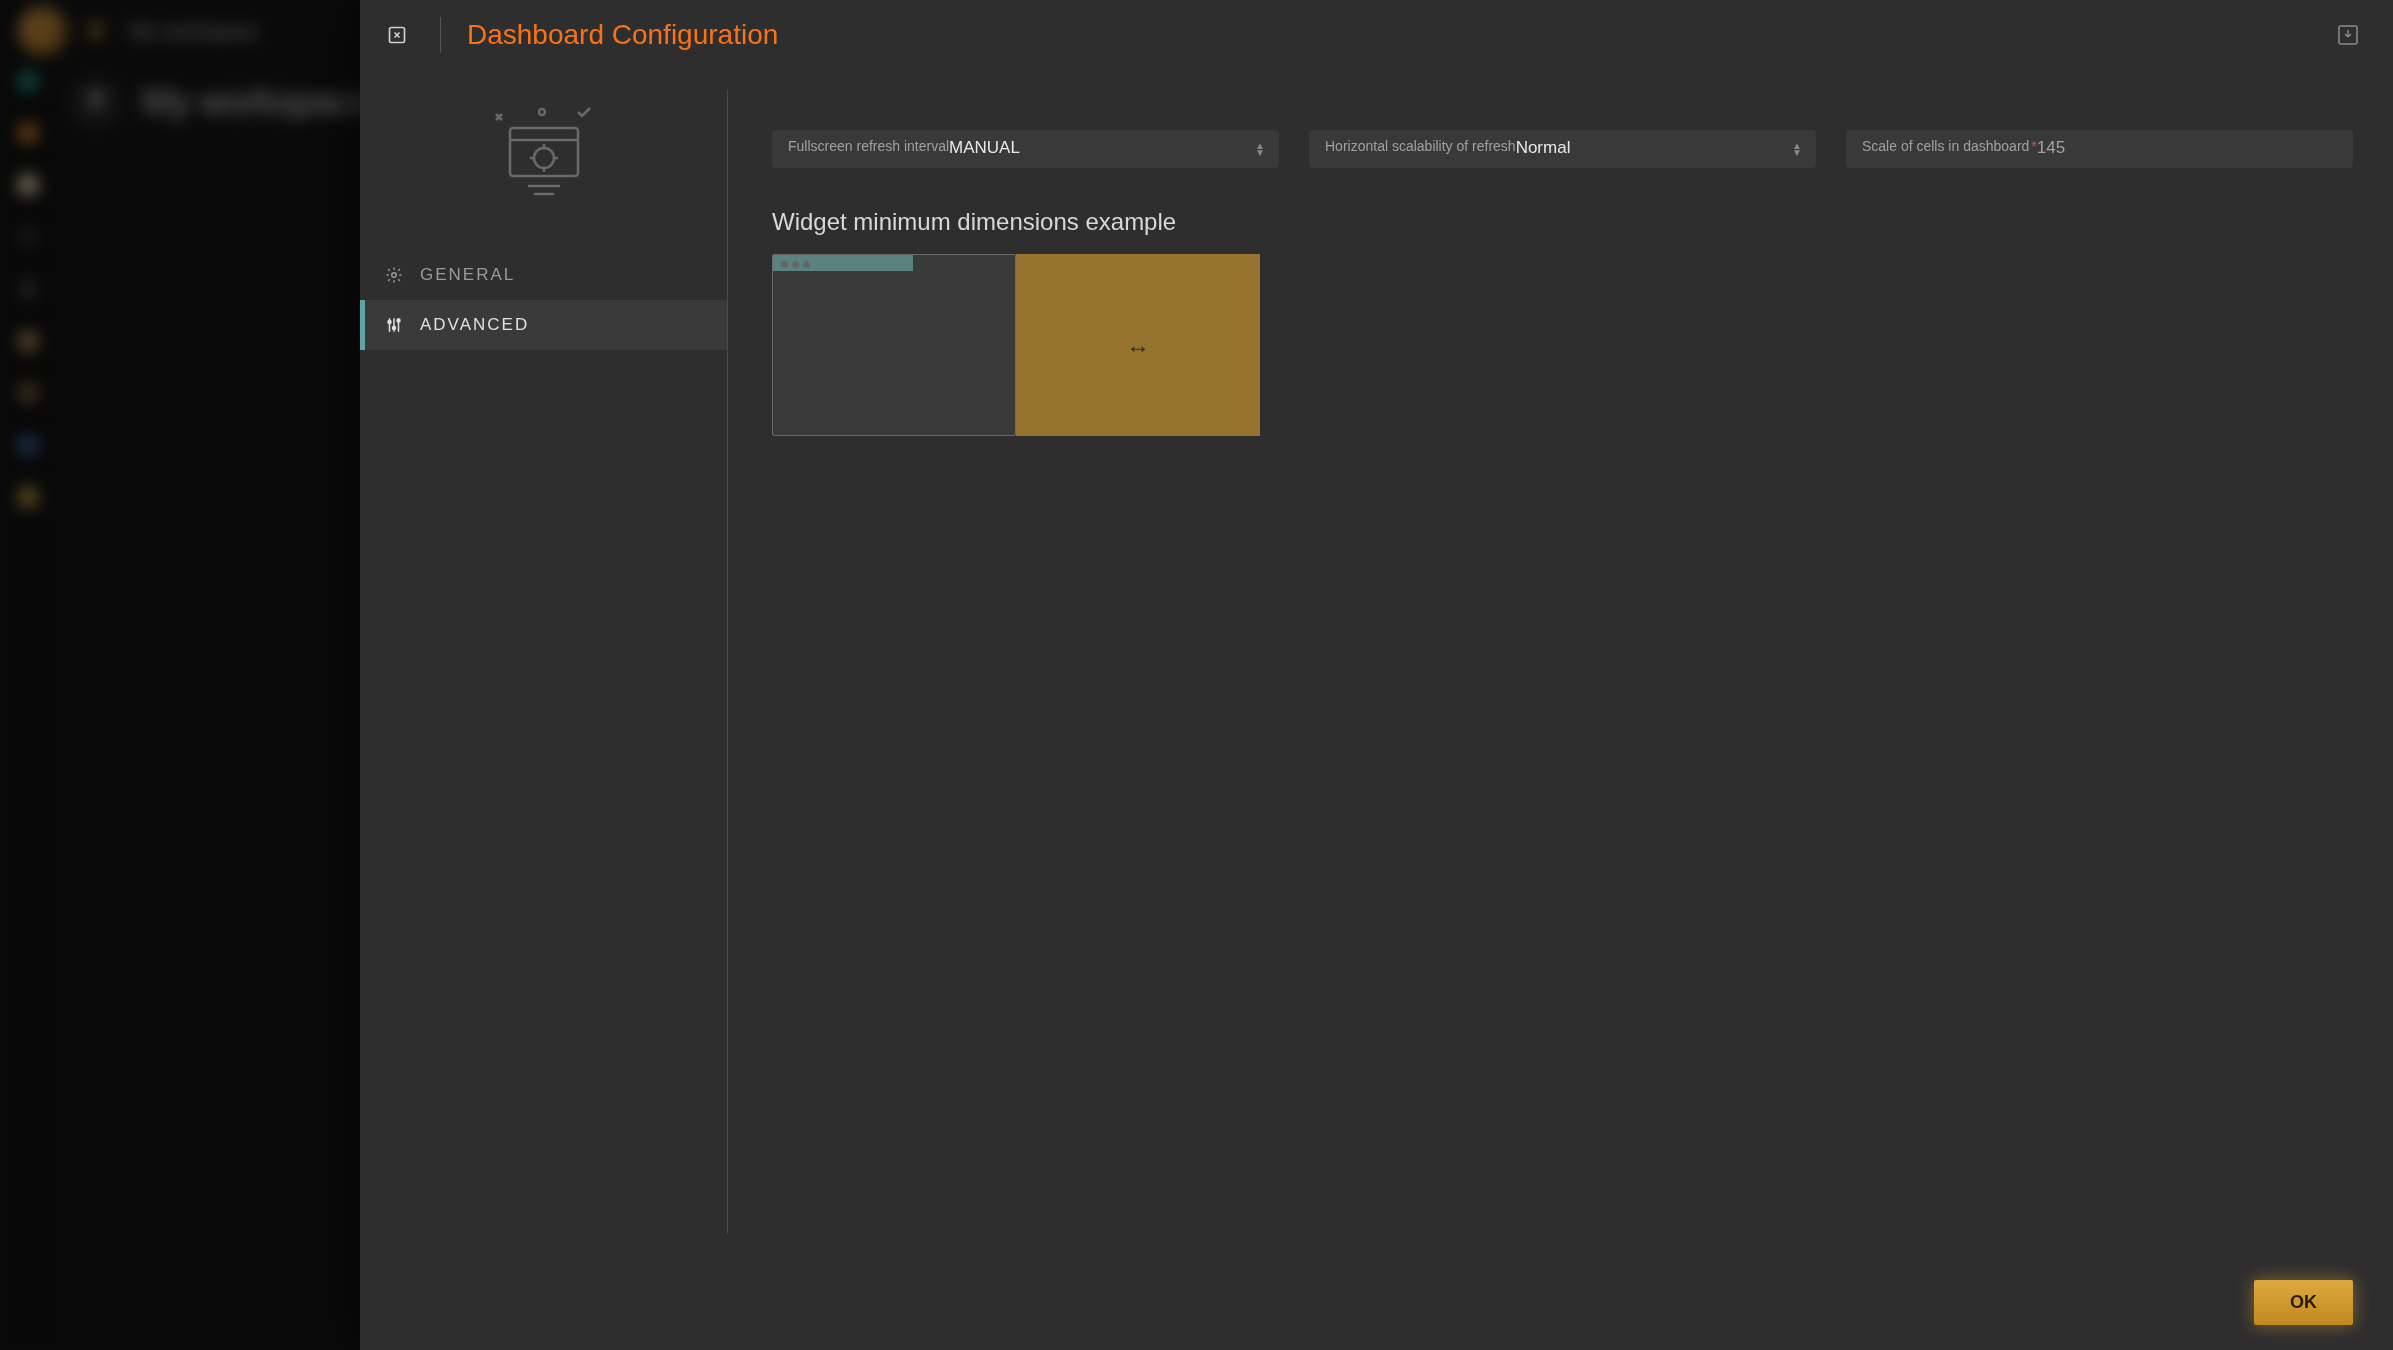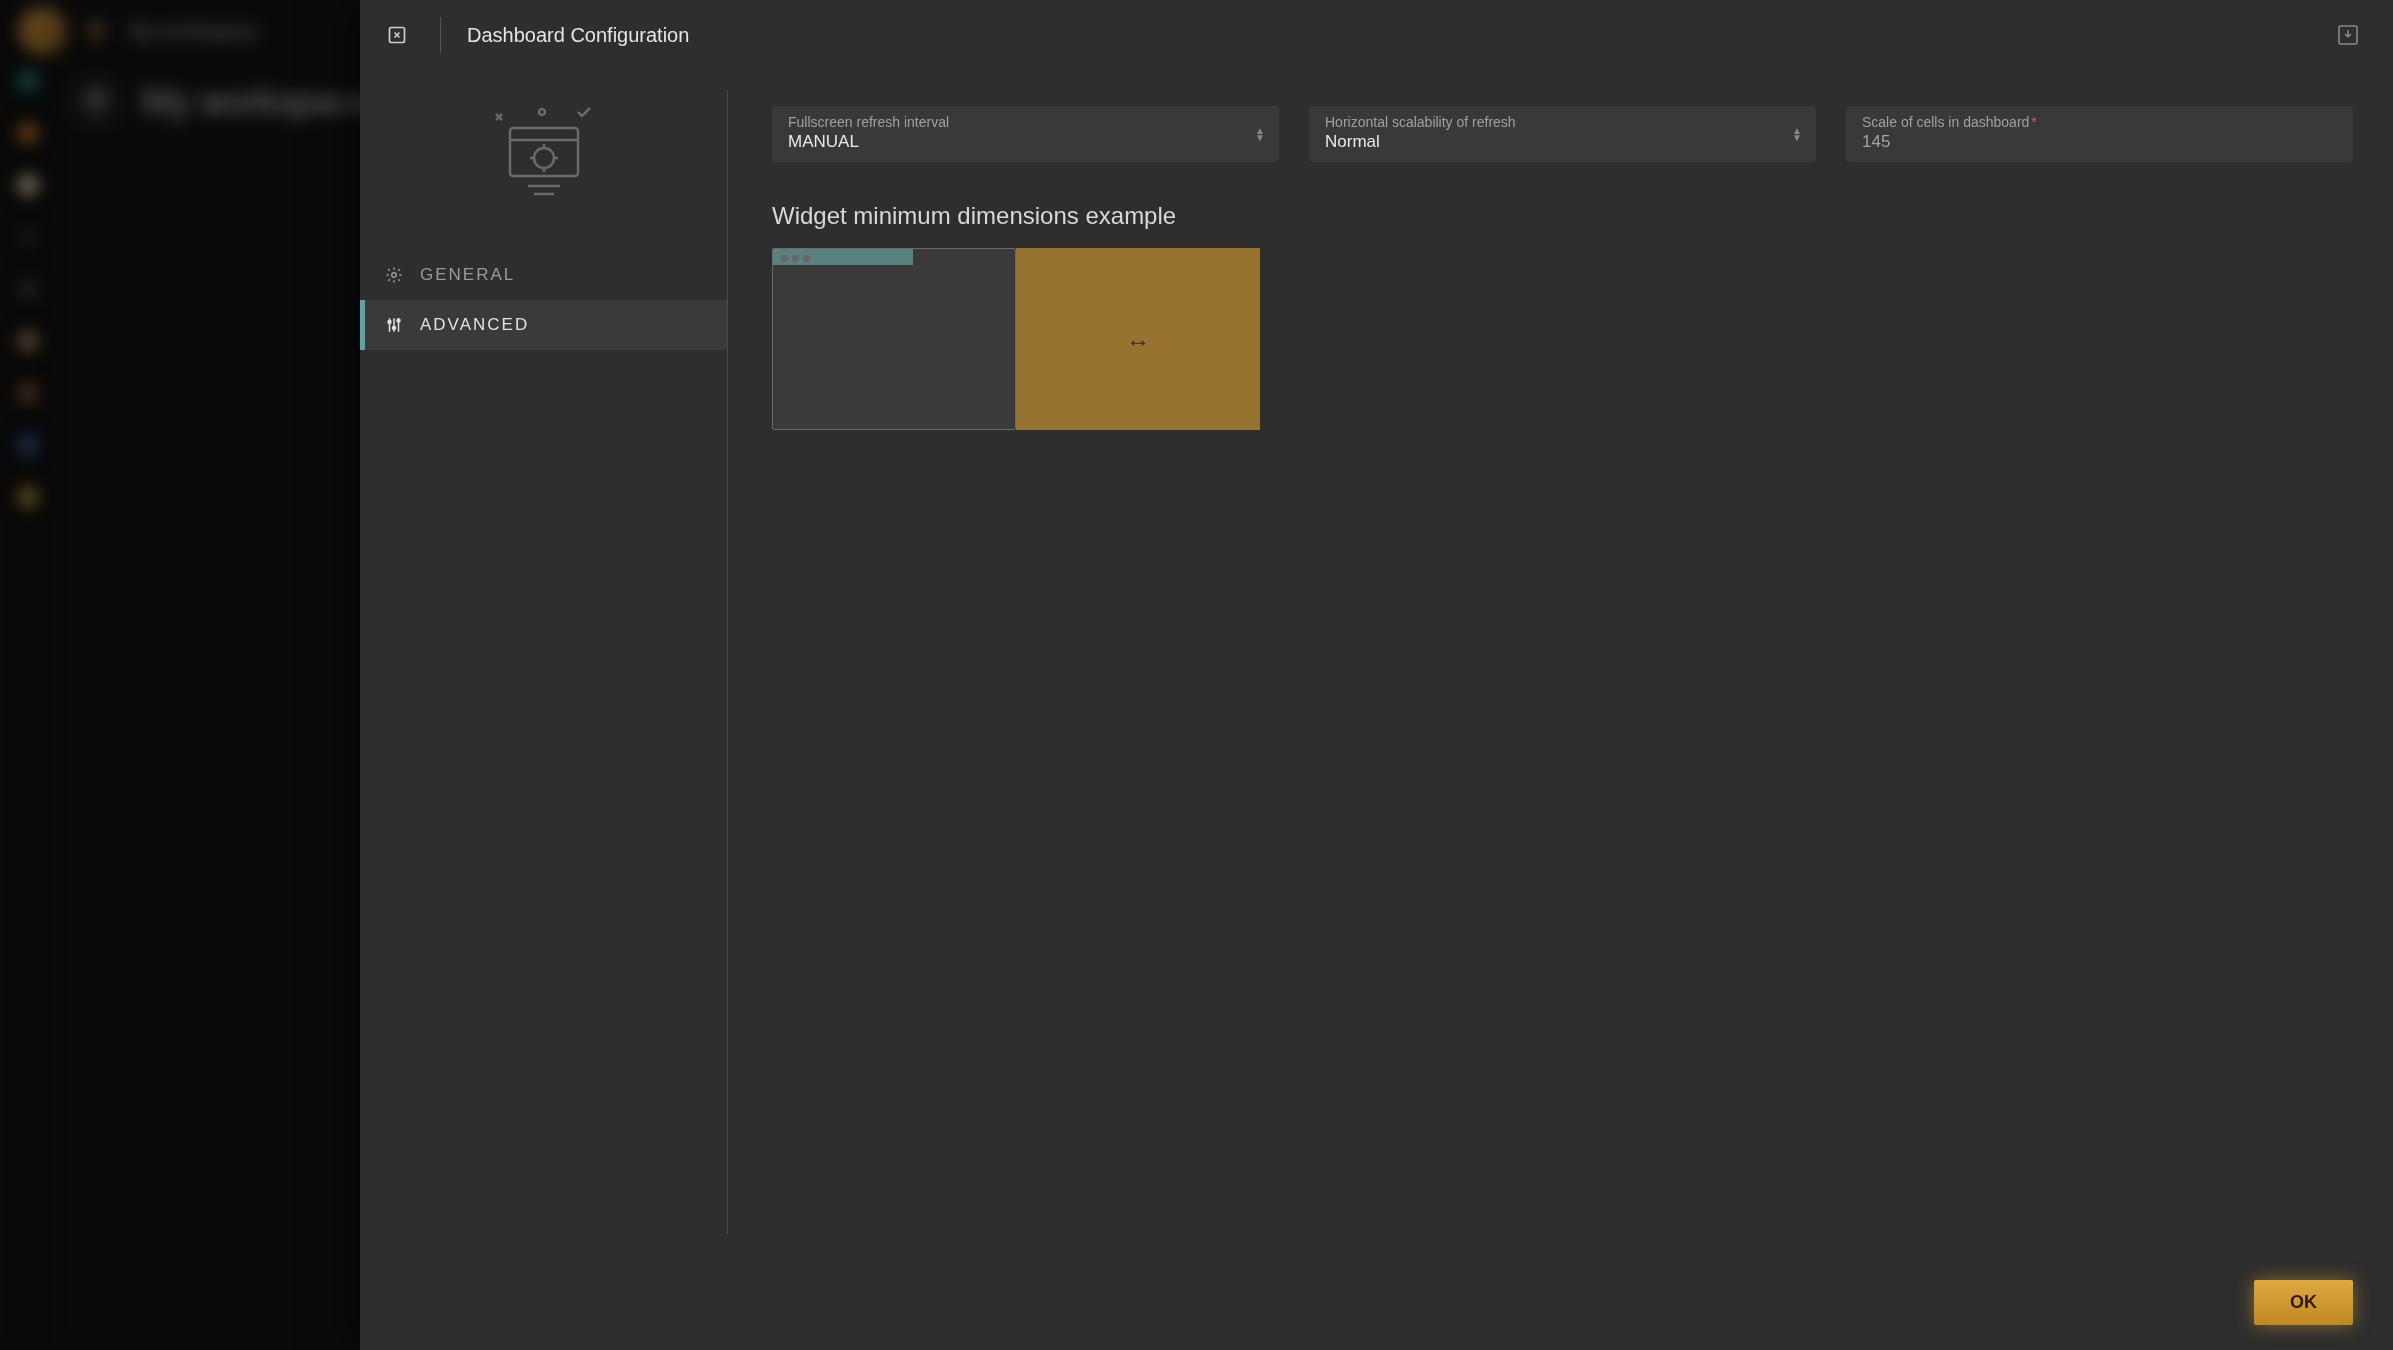--- a/index.html
+++ b/index.html
@@ -57,21 +57,21 @@
   .modal-header {
     height: 70px; display:flex; align-items:center;
     padding: 0 30px 0 20px;
   }
   .close-btn {
     width: 34px; height:34px;
     display:flex; align-items:center; justify-content:center;
     color:#d0d0d0; cursor:pointer; border-radius:4px;
   }
   .vdiv { width:1px; height: 36px; background:#555; margin: 0 26px; }
-  .modal-title { font-size: 20px; color:#e5e5e5; font-weight:500; }
+  .modal-title { font-size: 28px; color:#f97316; font-weight:500; }
   .header-save-icon {
     margin-left:auto; width:30px; height:30px; color:#888;
     display:flex; align-items:center; justify-content:center;
   }
 
   .modal-body { flex:1; display:flex; min-height:0; }
 
   .side-nav {
     width: 368px; flex:none;
     display:flex; flex-direction:column;
@@ -102,22 +102,23 @@
 
   .content {
     flex:1; padding: 36px 40px 20px 44px; overflow:auto;
     display:flex; flex-direction:column;
   }
   .field-row { display:flex; gap: 30px; margin-bottom: 40px; flex-wrap:wrap; }
   .field {
     flex: 1 1 0; min-width: 300px;
     background:#393939; border-radius:4px;
     padding: 8px 16px 10px 16px;
-    display:flex; flex-direction:column;
-    position:relative;
+    display:flex; flex-direction:row;
+    position:relative;
+    margin-top:24px;
   }
   .field-label { font-size:14px; color:#a0a0a0; margin-bottom:2px; }
   .field-label .req { color:#d06040; margin-left:2px; }
   .field-value { font-size:17px; color:#e8e8e8; }
   .field-input {
     background:transparent; border:none; outline:none;
     font-size:17px; color:#a3a3a3; font-family:inherit; padding:0;
   }
   .field .caret {
     position:absolute; right:14px; top:50%; transform:translateY(-50%);

